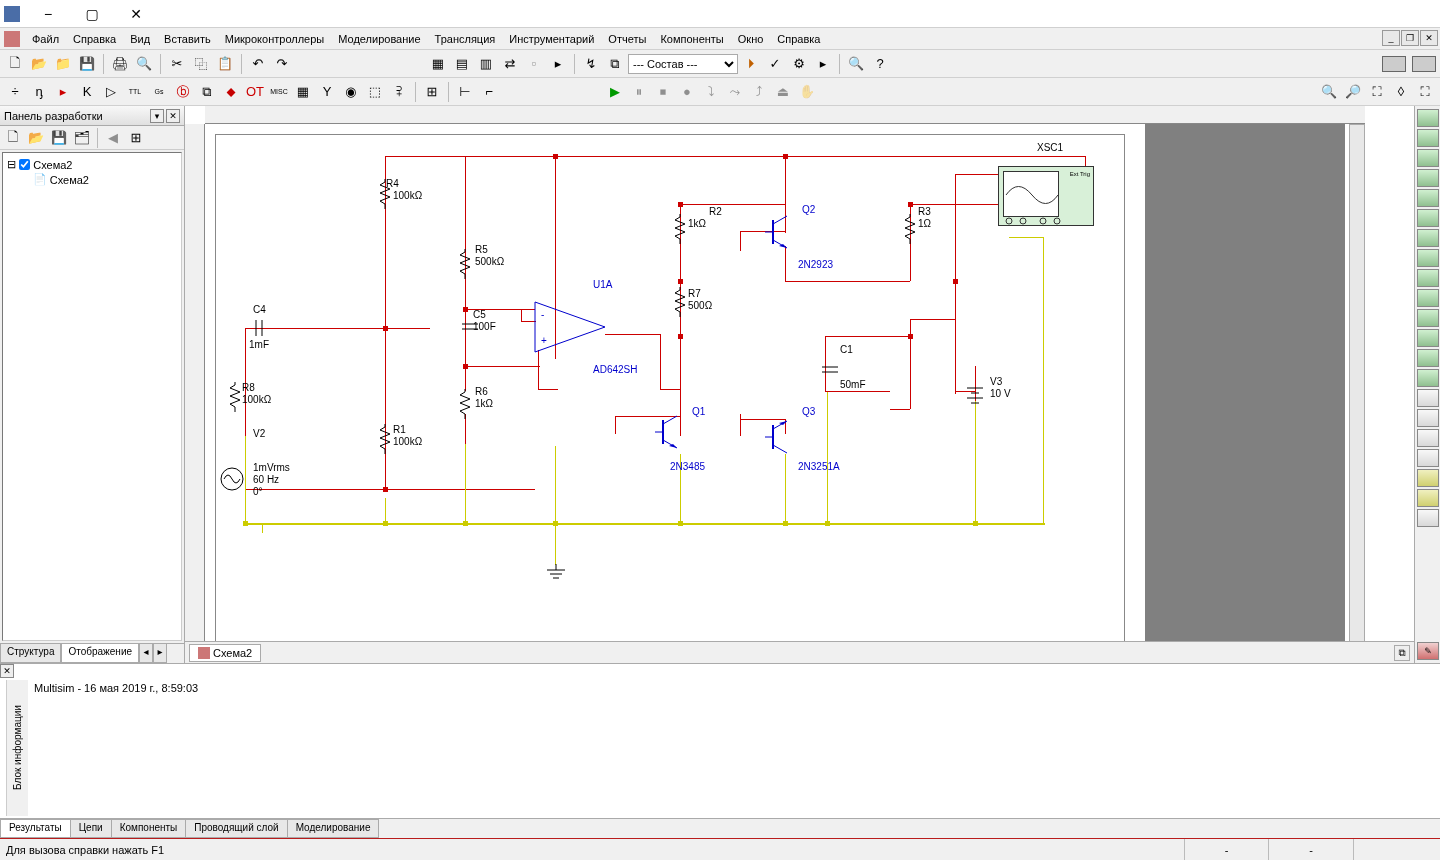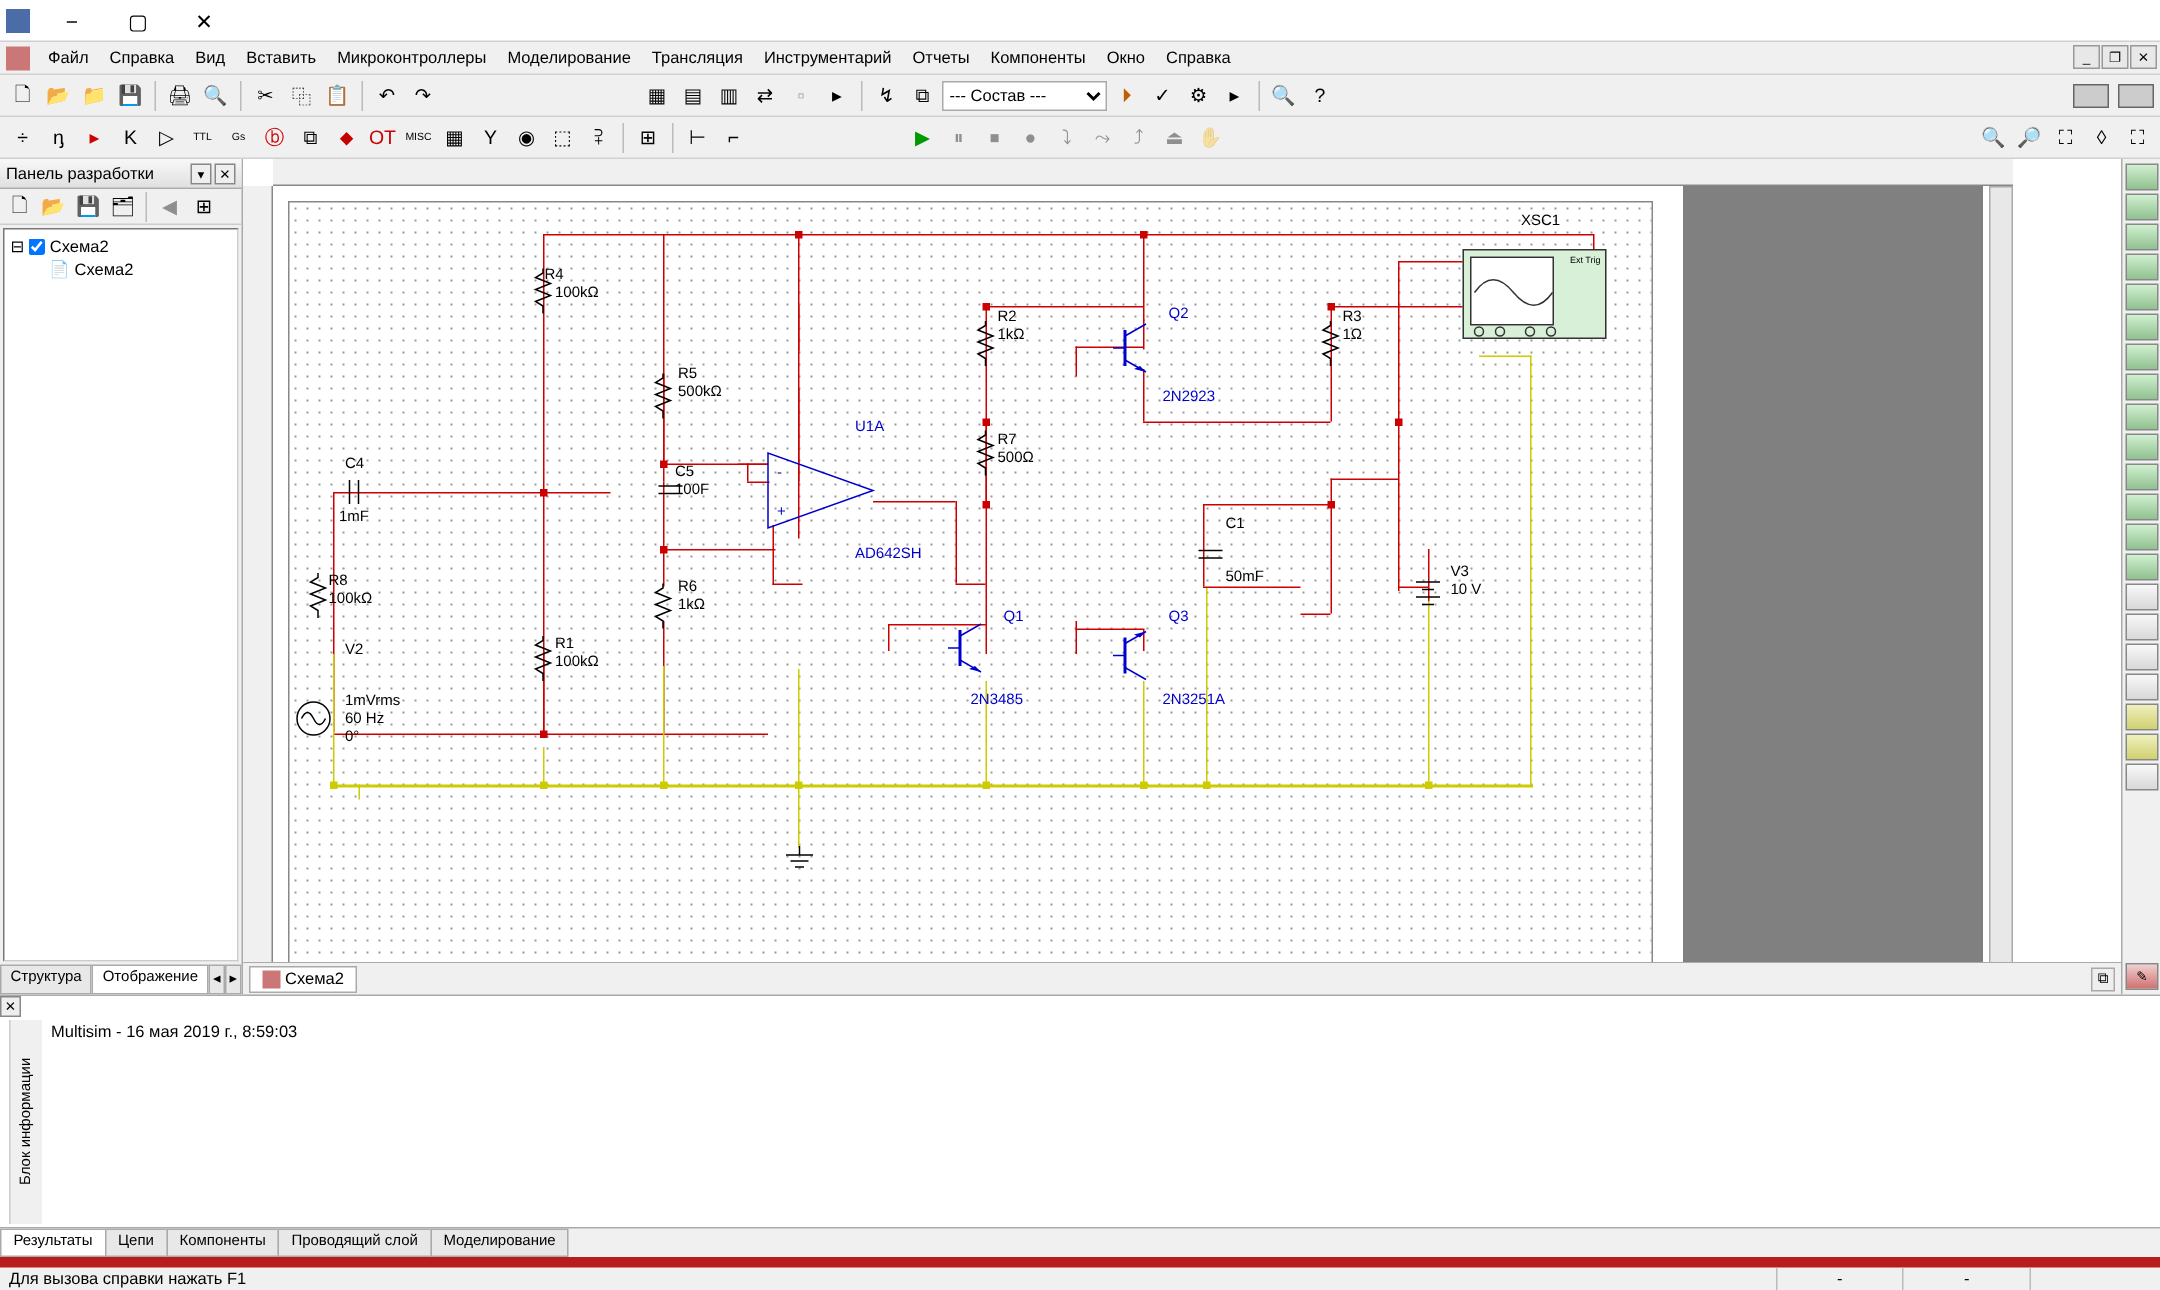--- a/index.html
+++ b/index.html
@@ -12,21 +12,21 @@
 .menubar { height: 22px; background: #f0f0f0; display: flex; align-items: center; padding: 0 4px; gap: 2px; border-bottom: 1px solid #d0d0d0; position: relative; }
 .menubar .mdi-icon { width: 16px; height: 16px; background: #c77; margin-right: 4px; }
 .menubar .menu-item { padding: 2px 6px; cursor: pointer; }
 .mdi-controls { position: absolute; right: 2px; top: 2px; display: flex; gap: 1px; }
 .mdi-btn { width: 18px; height: 16px; background: #e8e8e8; border: 1px solid #999; font-size: 9px; display: flex; align-items: center; justify-content: center; cursor: pointer; }
 .toolbar-row { height: 28px; background: #f0f0f0; border-bottom: 1px solid #d0d0d0; display: flex; align-items: center; padding: 0 4px; gap: 2px; }
 .tb-btn { width: 22px; height: 22px; display: flex; align-items: center; justify-content: center; border: 1px solid transparent; cursor: pointer; font-size: 13px; }
 .tb-sep { width: 1px; height: 20px; background: #bbb; margin: 0 3px; }
 .tb-select { height: 20px; border: 1px solid #aaa; background: #fff; font-size: 11px; min-width: 110px; }
 .main-area { flex: 1; display: flex; min-height: 0; }
-.left-panel { width: 162px; background: #f0f0f0; border-right: 1px solid #aaa; display: flex; flex-direction: column; }
+.left-panel { width: 185px; background: #f0f0f0; border-right: 1px solid #aaa; display: flex; flex-direction: column; }
 .panel-header { height: 20px; background: linear-gradient(#f8f8f8,#e0e0e0); border-bottom: 1px solid #aaa; display: flex; align-items: center; padding: 0 4px; font-size: 11px; }
 .panel-header .spacer { flex: 1; }
 .panel-header .hbtn { width: 14px; height: 14px; border: 1px solid #888; background: #eee; margin-left: 2px; font-size: 9px; display: flex; align-items: center; justify-content: center; cursor: pointer; }
 .panel-toolbar { height: 24px; border-bottom: 1px solid #ccc; display: flex; align-items: center; padding: 0 2px; gap: 1px; }
 .tree { flex: 1; background: #fff; border: 1px inset #ccc; margin: 2px; padding: 4px; overflow: auto; }
 .tree-node { display: flex; align-items: center; gap: 3px; padding: 1px 0; }
 .tree-node.child { padding-left: 26px; }
 .panel-tabs { height: 20px; display: flex; border-top: 1px solid #aaa; }
 .panel-tab { padding: 2px 6px; border: 1px solid #aaa; border-top: none; background: #e8e8e8; font-size: 10px; cursor: pointer; }
 .panel-tab.active { background: #fff; }
@@ -56,21 +56,21 @@
 .bottom-tabs .rbtn { margin-left: auto; width: 16px; height: 16px; border: 1px solid #aaa; background: #eee; font-size: 10px; display: flex; align-items: center; justify-content: center; }
 .results-panel { height: 175px; background: #fff; border-top: 1px solid #aaa; display: flex; flex-direction: column; position: relative; }
 .results-header { height: 14px; display: flex; }
 .results-header .xbtn { width: 14px; height: 14px; border: 1px solid #888; background: #eee; font-size: 9px; display: flex; align-items: center; justify-content: center; cursor: pointer; }
 .results-body { flex: 1; padding: 2px 6px; font-size: 11px; display: flex; }
 .results-side { width: 22px; background: #f0f0f0; border-right: 1px solid #ccc; display: flex; align-items: center; justify-content: center; writing-mode: vertical-rl; transform: rotate(180deg); font-size: 10px; }
 .results-content { flex: 1; padding: 2px 6px; }
 .results-tabs { height: 20px; display: flex; border-top: 1px solid #aaa; background: #f0f0f0; }
 .results-tab { padding: 2px 8px; border: 1px solid #aaa; background: #e8e8e8; font-size: 10px; cursor: pointer; margin-right: -1px; }
 .results-tab.active { background: #fff; }
-.statusbar { height: 22px; background: #f0f0f0; border-top: 7px solid #b91c1c; display: flex; align-items: center; padding: 0 6px; font-size: 11px; }
+.statusbar { height: 22px; background: #f0f0f0; border-top: 1px solid #b91c1c; display: flex; align-items: center; padding: 0 6px; font-size: 11px; }
 .statusbar .cell { border-left: 1px solid #bbb; padding: 0 40px; height: 100%; display: flex; align-items: center; }
 .right-tools { width: 26px; background: #f0f0f0; border-left: 1px solid #aaa; display: flex; flex-direction: column; gap: 2px; padding: 3px 2px; }
 .right-tool { width: 22px; height: 18px; border: 1px solid #888; background: linear-gradient(#f8f8f8,#d8d8d8); cursor: pointer; font-size: 9px; display: flex; align-items: center; justify-content: center; }
 .right-tool.green { background: linear-gradient(#d0f0d0,#90c090); }
 .right-tool.yellow { background: linear-gradient(#f0f0c0,#d0d070); }
 .right-tool.red { background: linear-gradient(#f0d0d0,#d07070); }
 svg.comp-svg { position: absolute; overflow: visible; pointer-events: none; }
 .scope-box { position: absolute; width: 96px; height: 60px; border: 1px solid #333; background: #d8f0d8; }
 .scope-screen { left: 4px; top: 4px; width: 56px; height: 46px; background: #fff; border: 1px solid #333; position: absolute; }
 .scope-label { position: absolute; right: 3px; top: 4px; font-size: 6px; }
@@ -441,21 +441,21 @@
           <div class="circuit-label" style="left:188px;top:300px">R1</div>
           <div class="circuit-label" style="left:188px;top:312px">100kΩ</div>
           <div class="circuit-label" style="left:270px;top:120px">R5</div>
           <div class="circuit-label" style="left:270px;top:132px">500kΩ</div>
           <div class="circuit-label" style="left:270px;top:262px">R6</div>
           <div class="circuit-label" style="left:270px;top:274px">1kΩ</div>
           <div class="circuit-label" style="left:268px;top:185px">C5</div>
           <div class="circuit-label" style="left:268px;top:197px">100F</div>
           <div class="circuit-label blue" style="left:388px;top:155px">U1A</div>
           <div class="circuit-label blue" style="left:388px;top:240px">AD642SH</div>
-          <div class="circuit-label" style="left:483px;top:82px">R2</div>
+          <div class="circuit-label" style="left:504px;top:82px">R2</div>
           <div class="circuit-label" style="left:483px;top:94px">1kΩ</div>
           <div class="circuit-label" style="left:483px;top:164px">R7</div>
           <div class="circuit-label" style="left:483px;top:176px">500Ω</div>
           <div class="circuit-label blue" style="left:487px;top:282px">Q1</div>
           <div class="circuit-label blue" style="left:465px;top:337px">2N3485</div>
           <div class="circuit-label blue" style="left:597px;top:80px">Q2</div>
           <div class="circuit-label blue" style="left:593px;top:135px">2N2923</div>
           <div class="circuit-label blue" style="left:597px;top:282px">Q3</div>
           <div class="circuit-label blue" style="left:593px;top:337px">2N3251A</div>
           <div class="circuit-label" style="left:635px;top:220px">C1</div>

